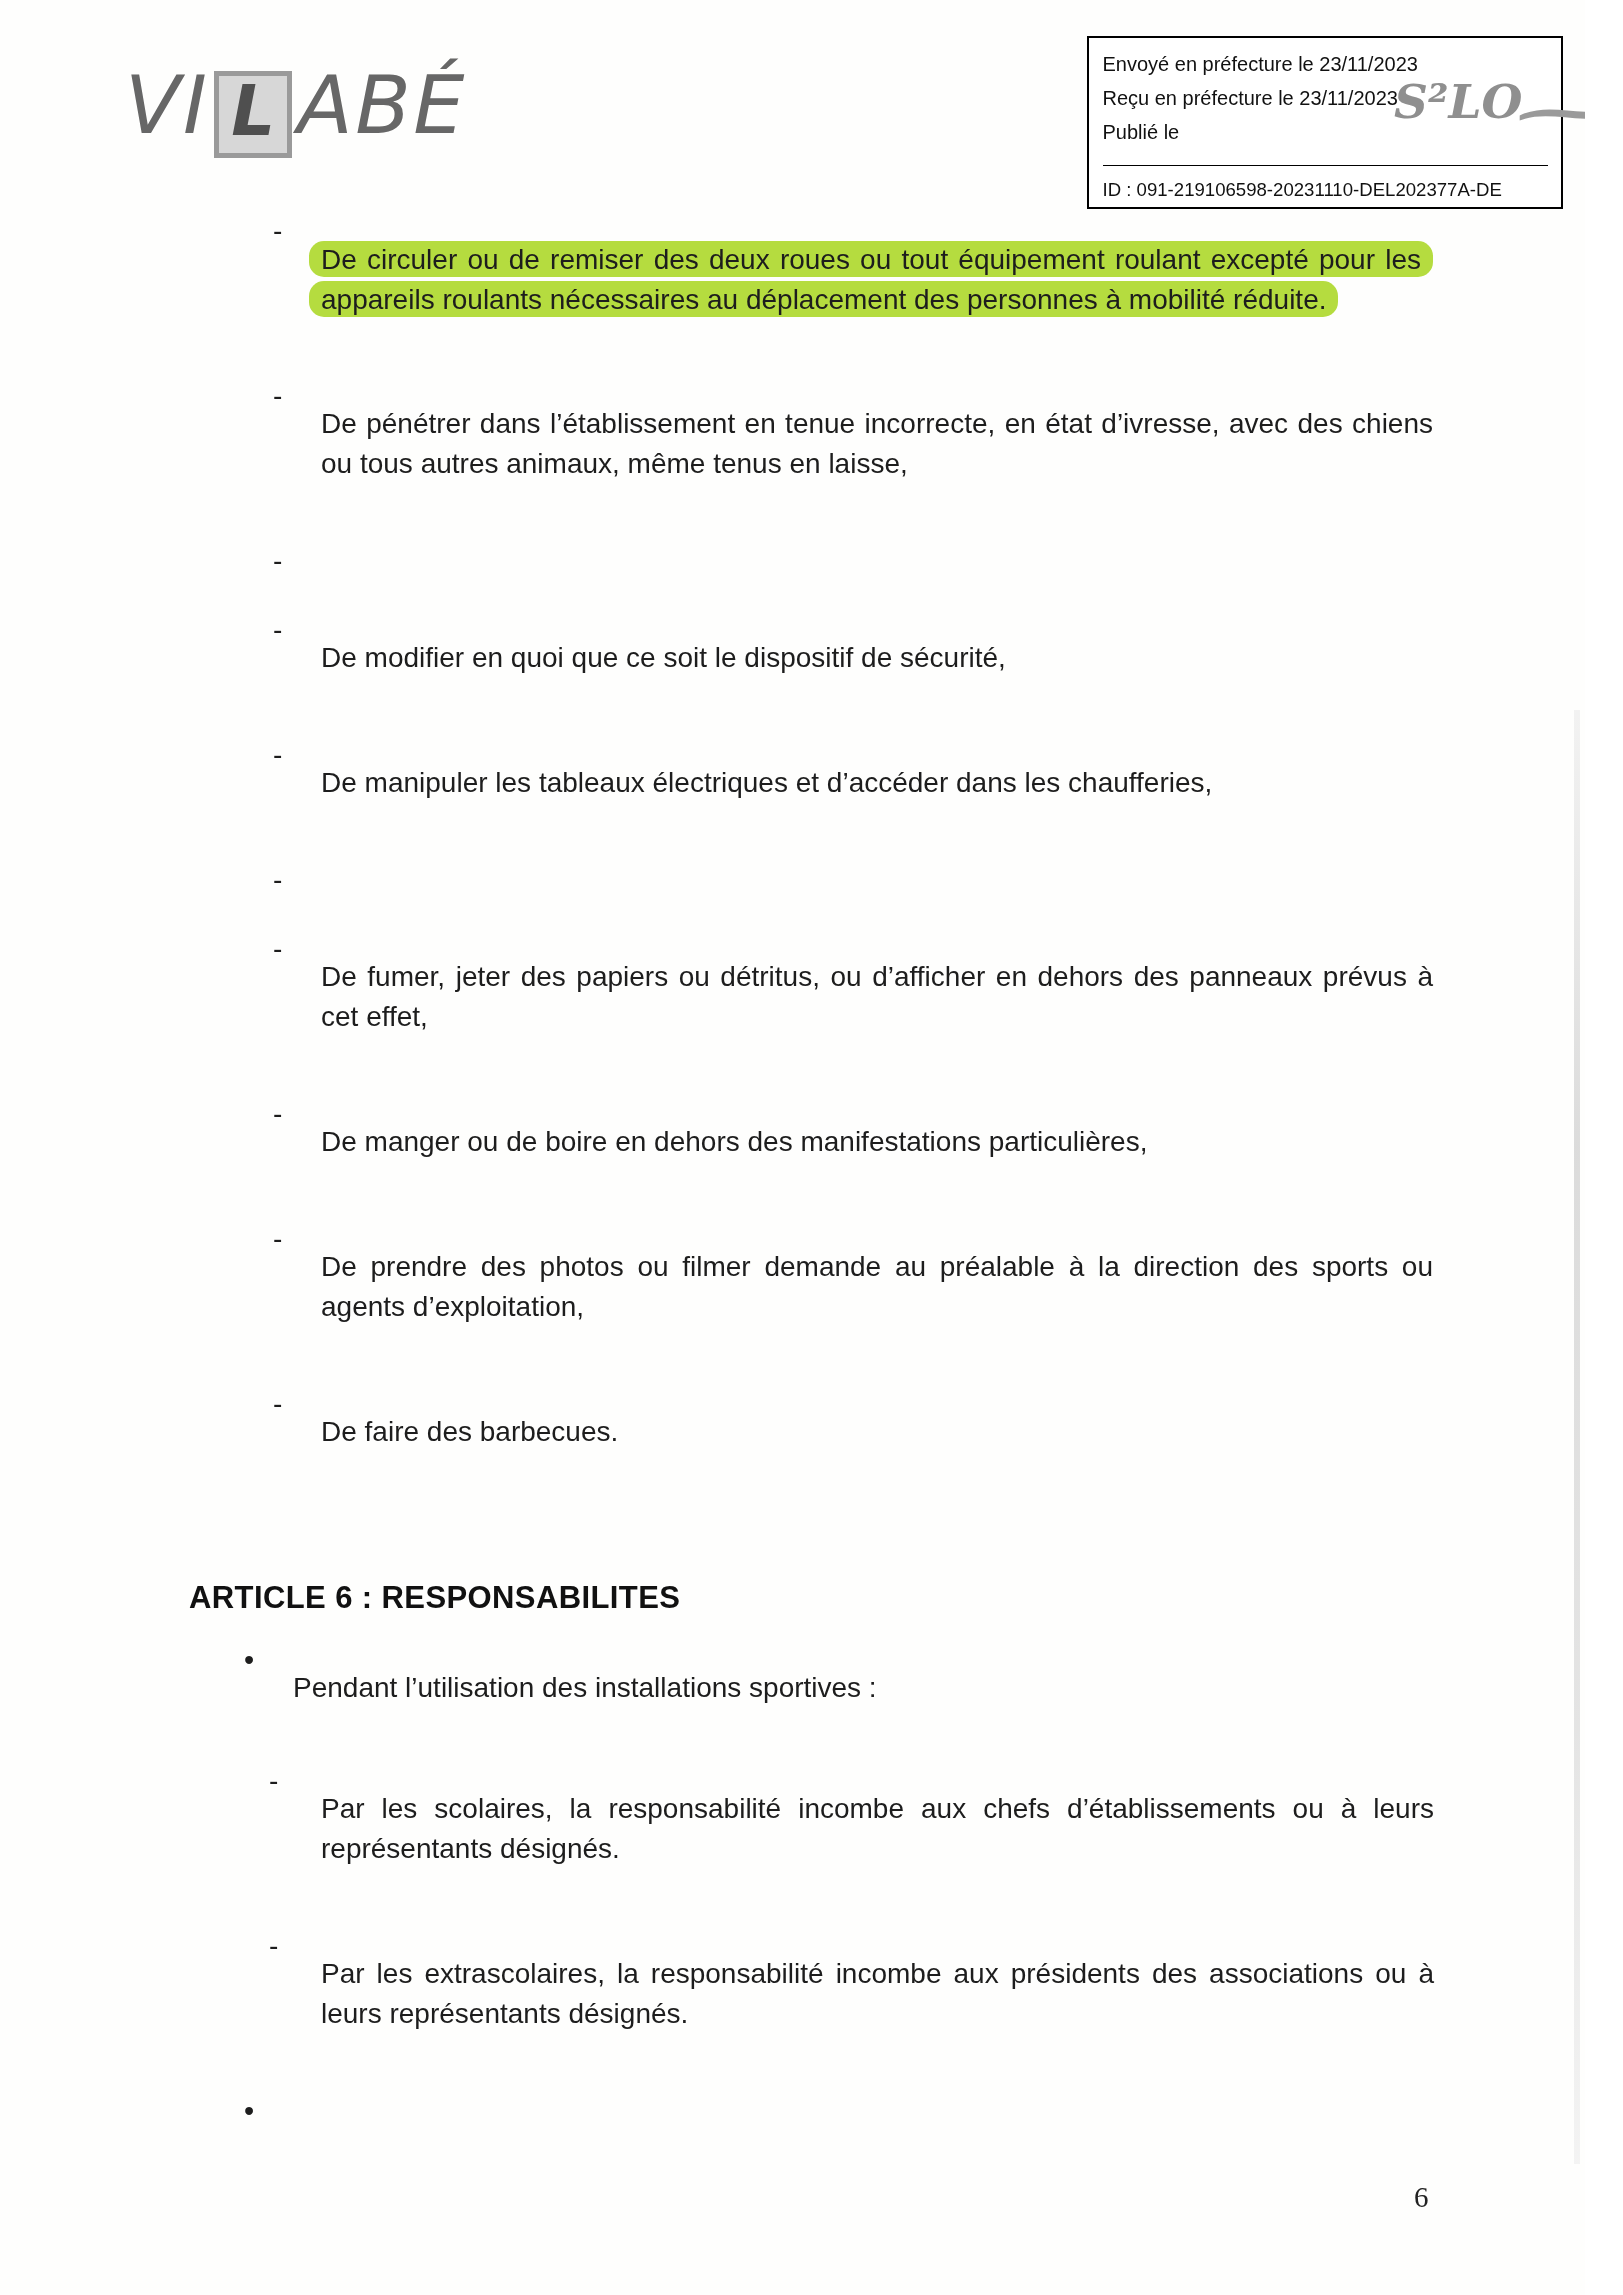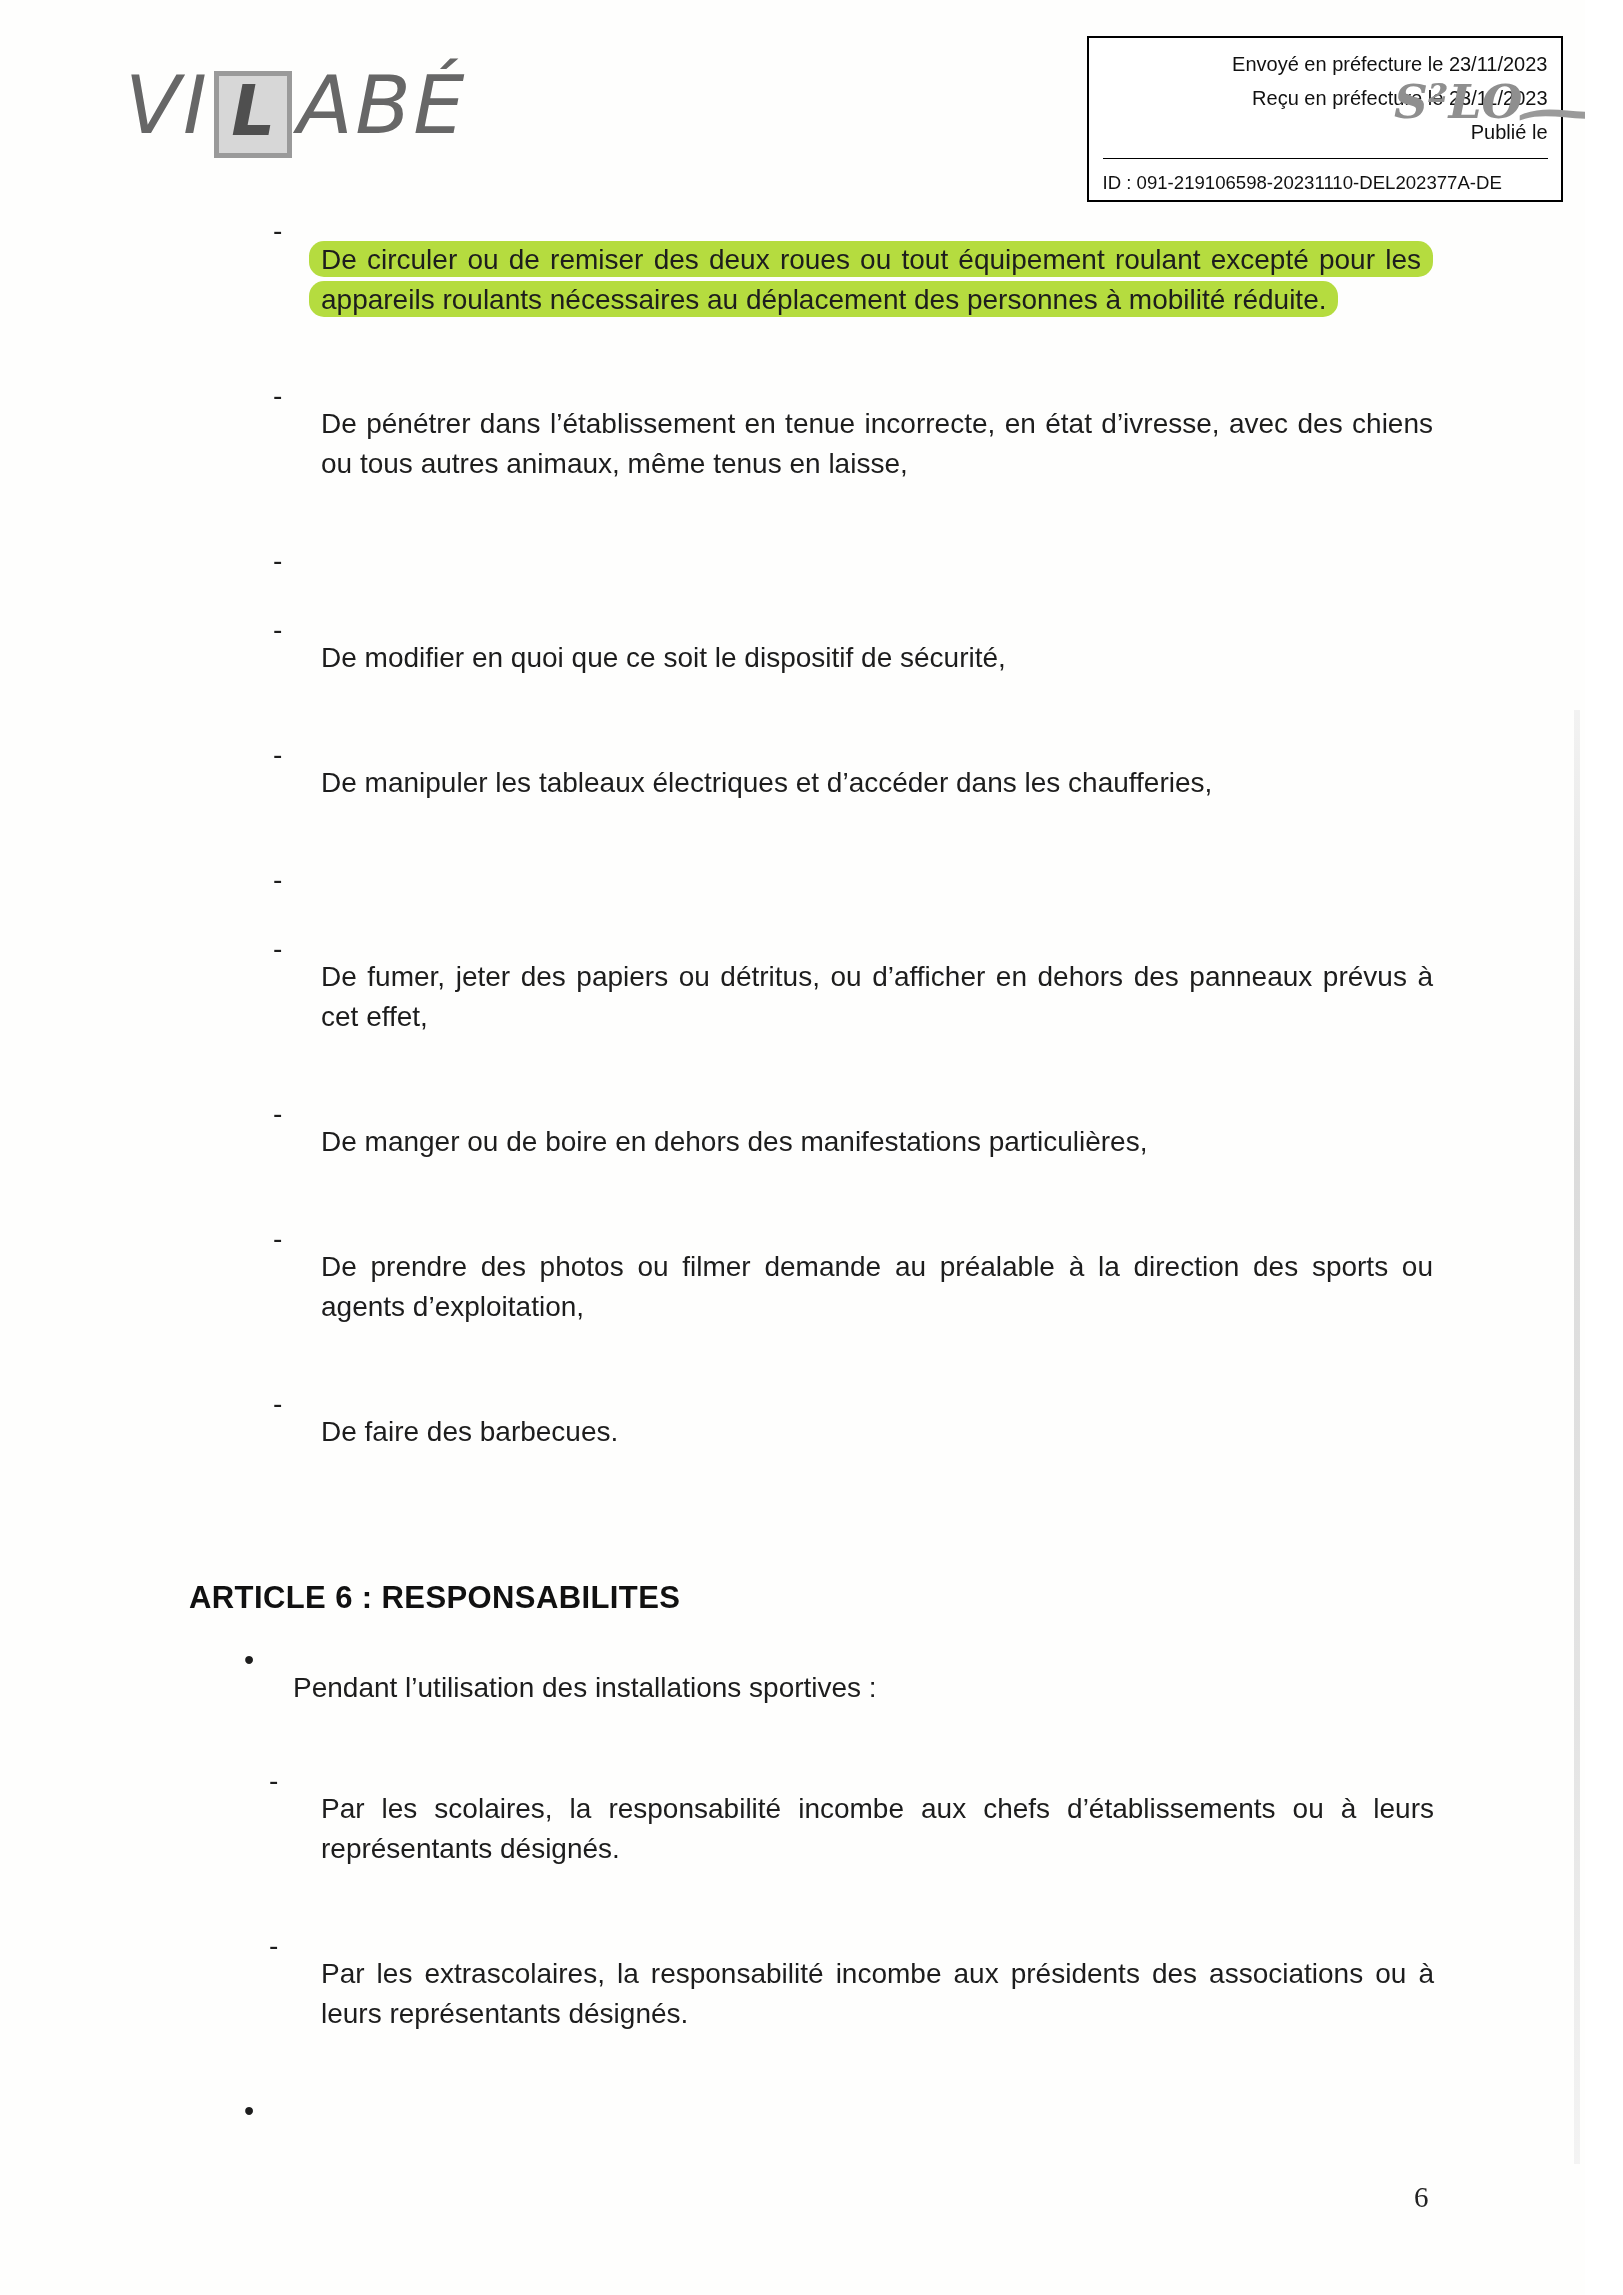--- a/index.html
+++ b/index.html
@@ -16,22 +16,22 @@
   .logo-box{
     display:inline-block;font-size:69px;line-height:0.95;font-weight:600;color:#4f4f4f;
     border:5px solid #9a9a9a;background:#d7d7d7;padding:3.4px 12px 8.5px;margin:0 5px;
     transform:translateY(12px);
   }
   
   .stamp{
     position:absolute;left:1087px;top:36px;width:445px;border:2.5px solid #000;background:#fff;
     padding:8.5px 13.5px 6.8px;font-size:20px;color:#111;z-index:2;
   }
-  .stamp-line{line-height:34px;white-space:nowrap;text-align:right;}
-  .stamp-id{border-top:1.7px solid #000;margin-top:9px;padding-top:13px;font-size:18.6px;white-space:nowrap;}
+  .stamp-line{line-height:34px;white-space:nowrap;}
+  .stamp-id{border-top:1.7px solid #000;margin-top:16px;padding-top:13px;font-size:18.6px;white-space:nowrap;}
   .stamp-watermark{
     position:absolute;left:1394px;top:74px;z-index:3;color:#8f8f8f;
     font-family:"DejaVu Serif",serif;font-style:italic;font-weight:700;font-size:47px;
     display:flex;align-items:flex-end;
   }
   .stamp-watermark svg{margin-left:-5px;}
   
   .content{position:absolute;left:0;top:211px;width:1623px;}
   .prohibitions{margin-left:273px;width:1160px;}
   .row{display:flex;margin-bottom:29px;}

